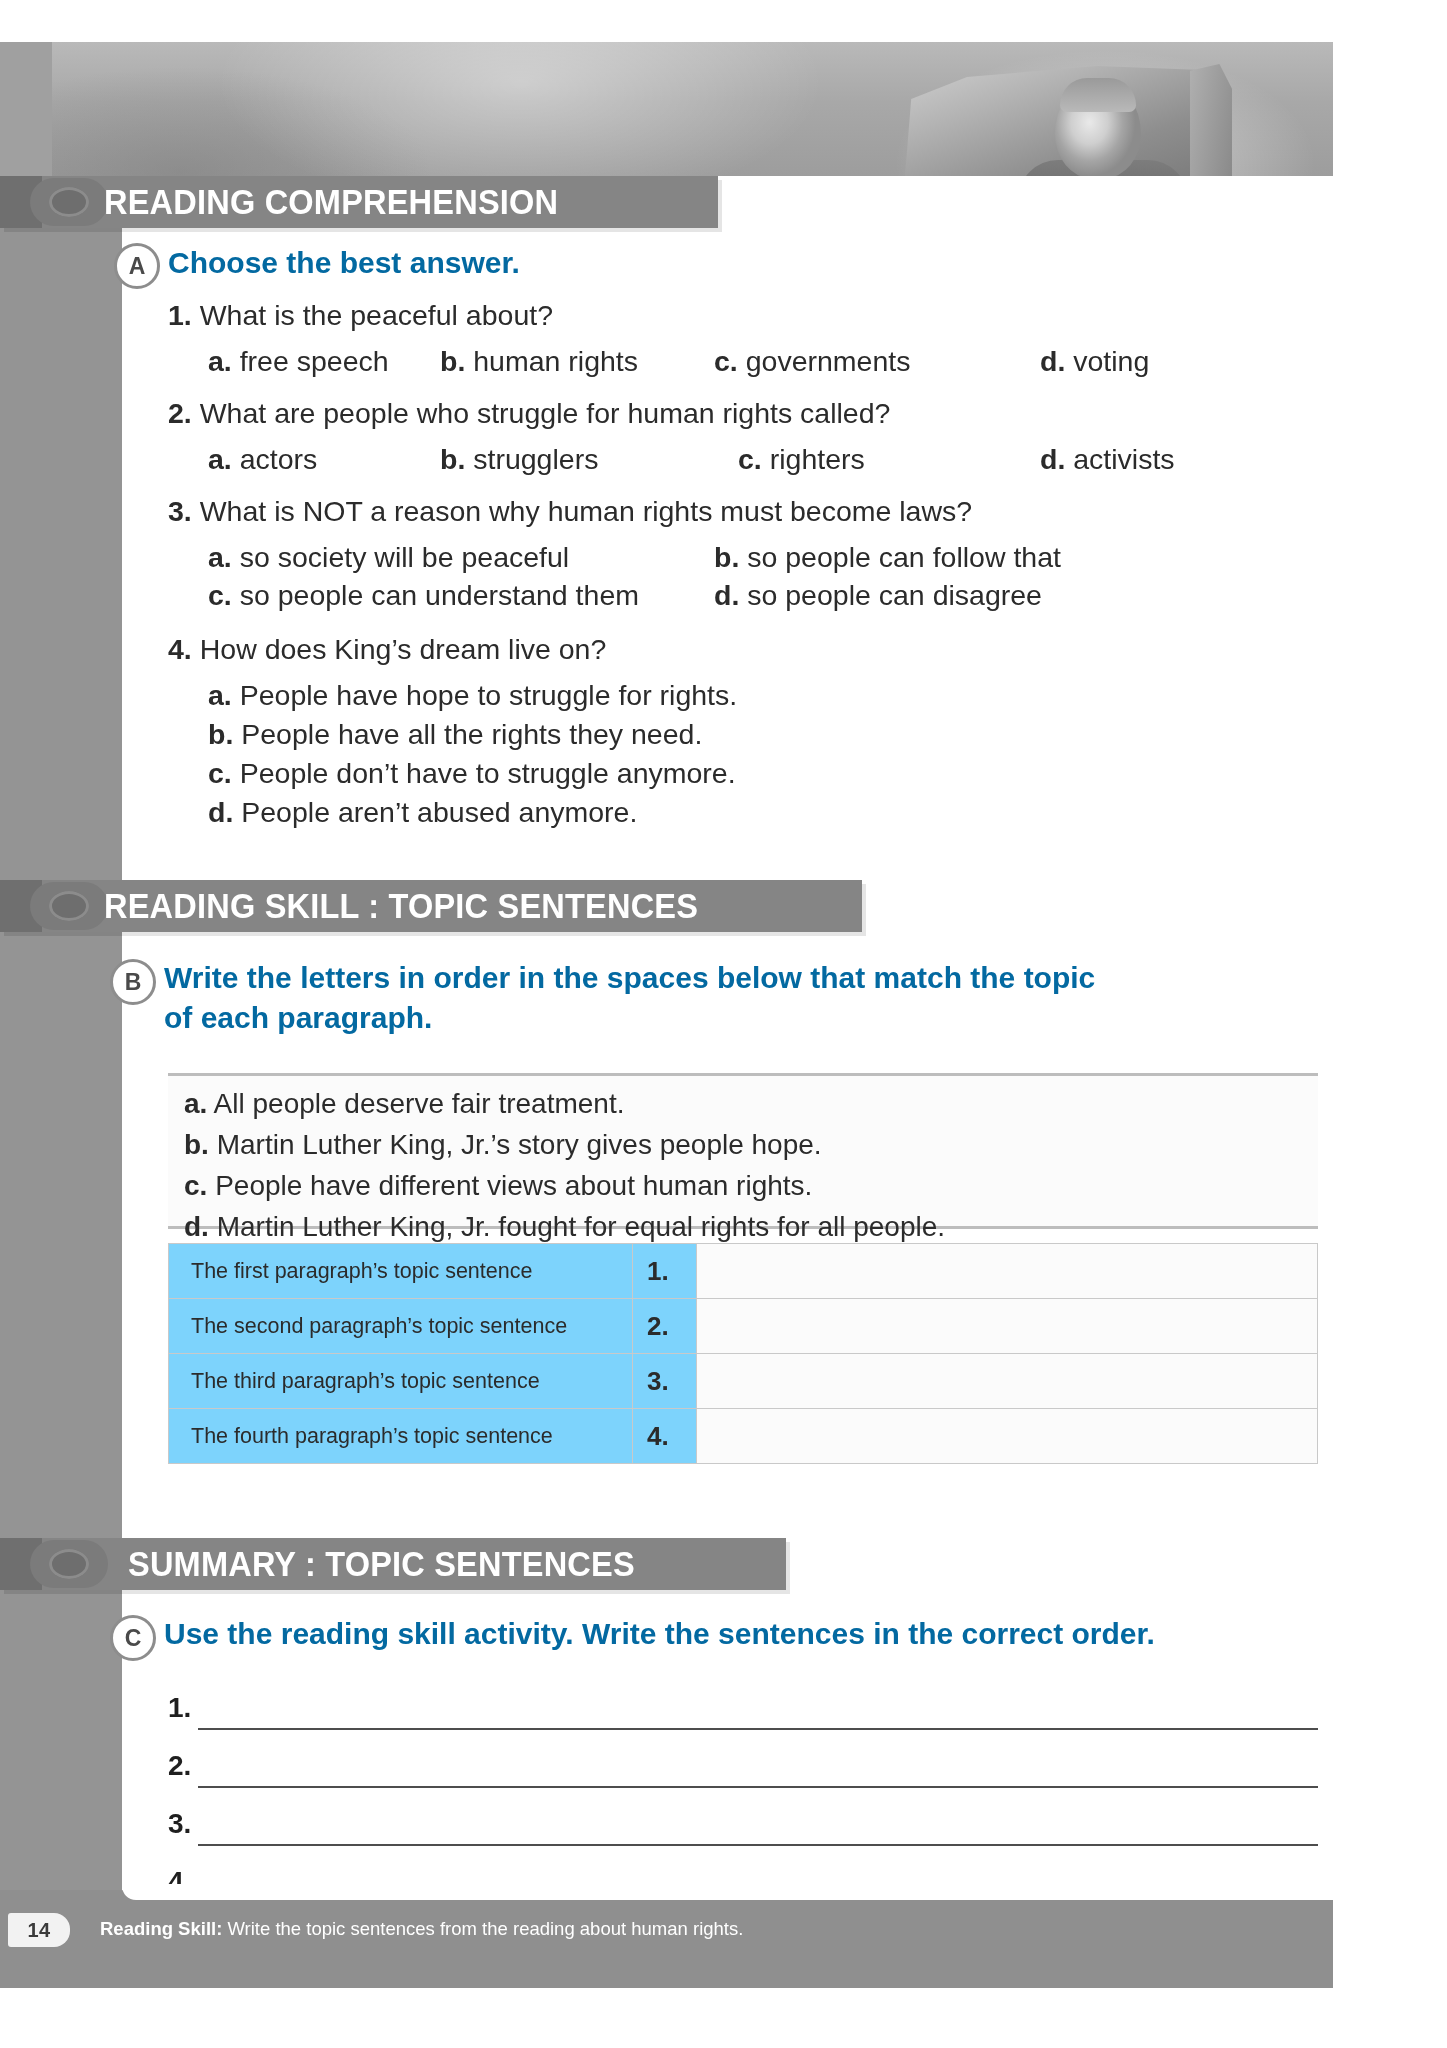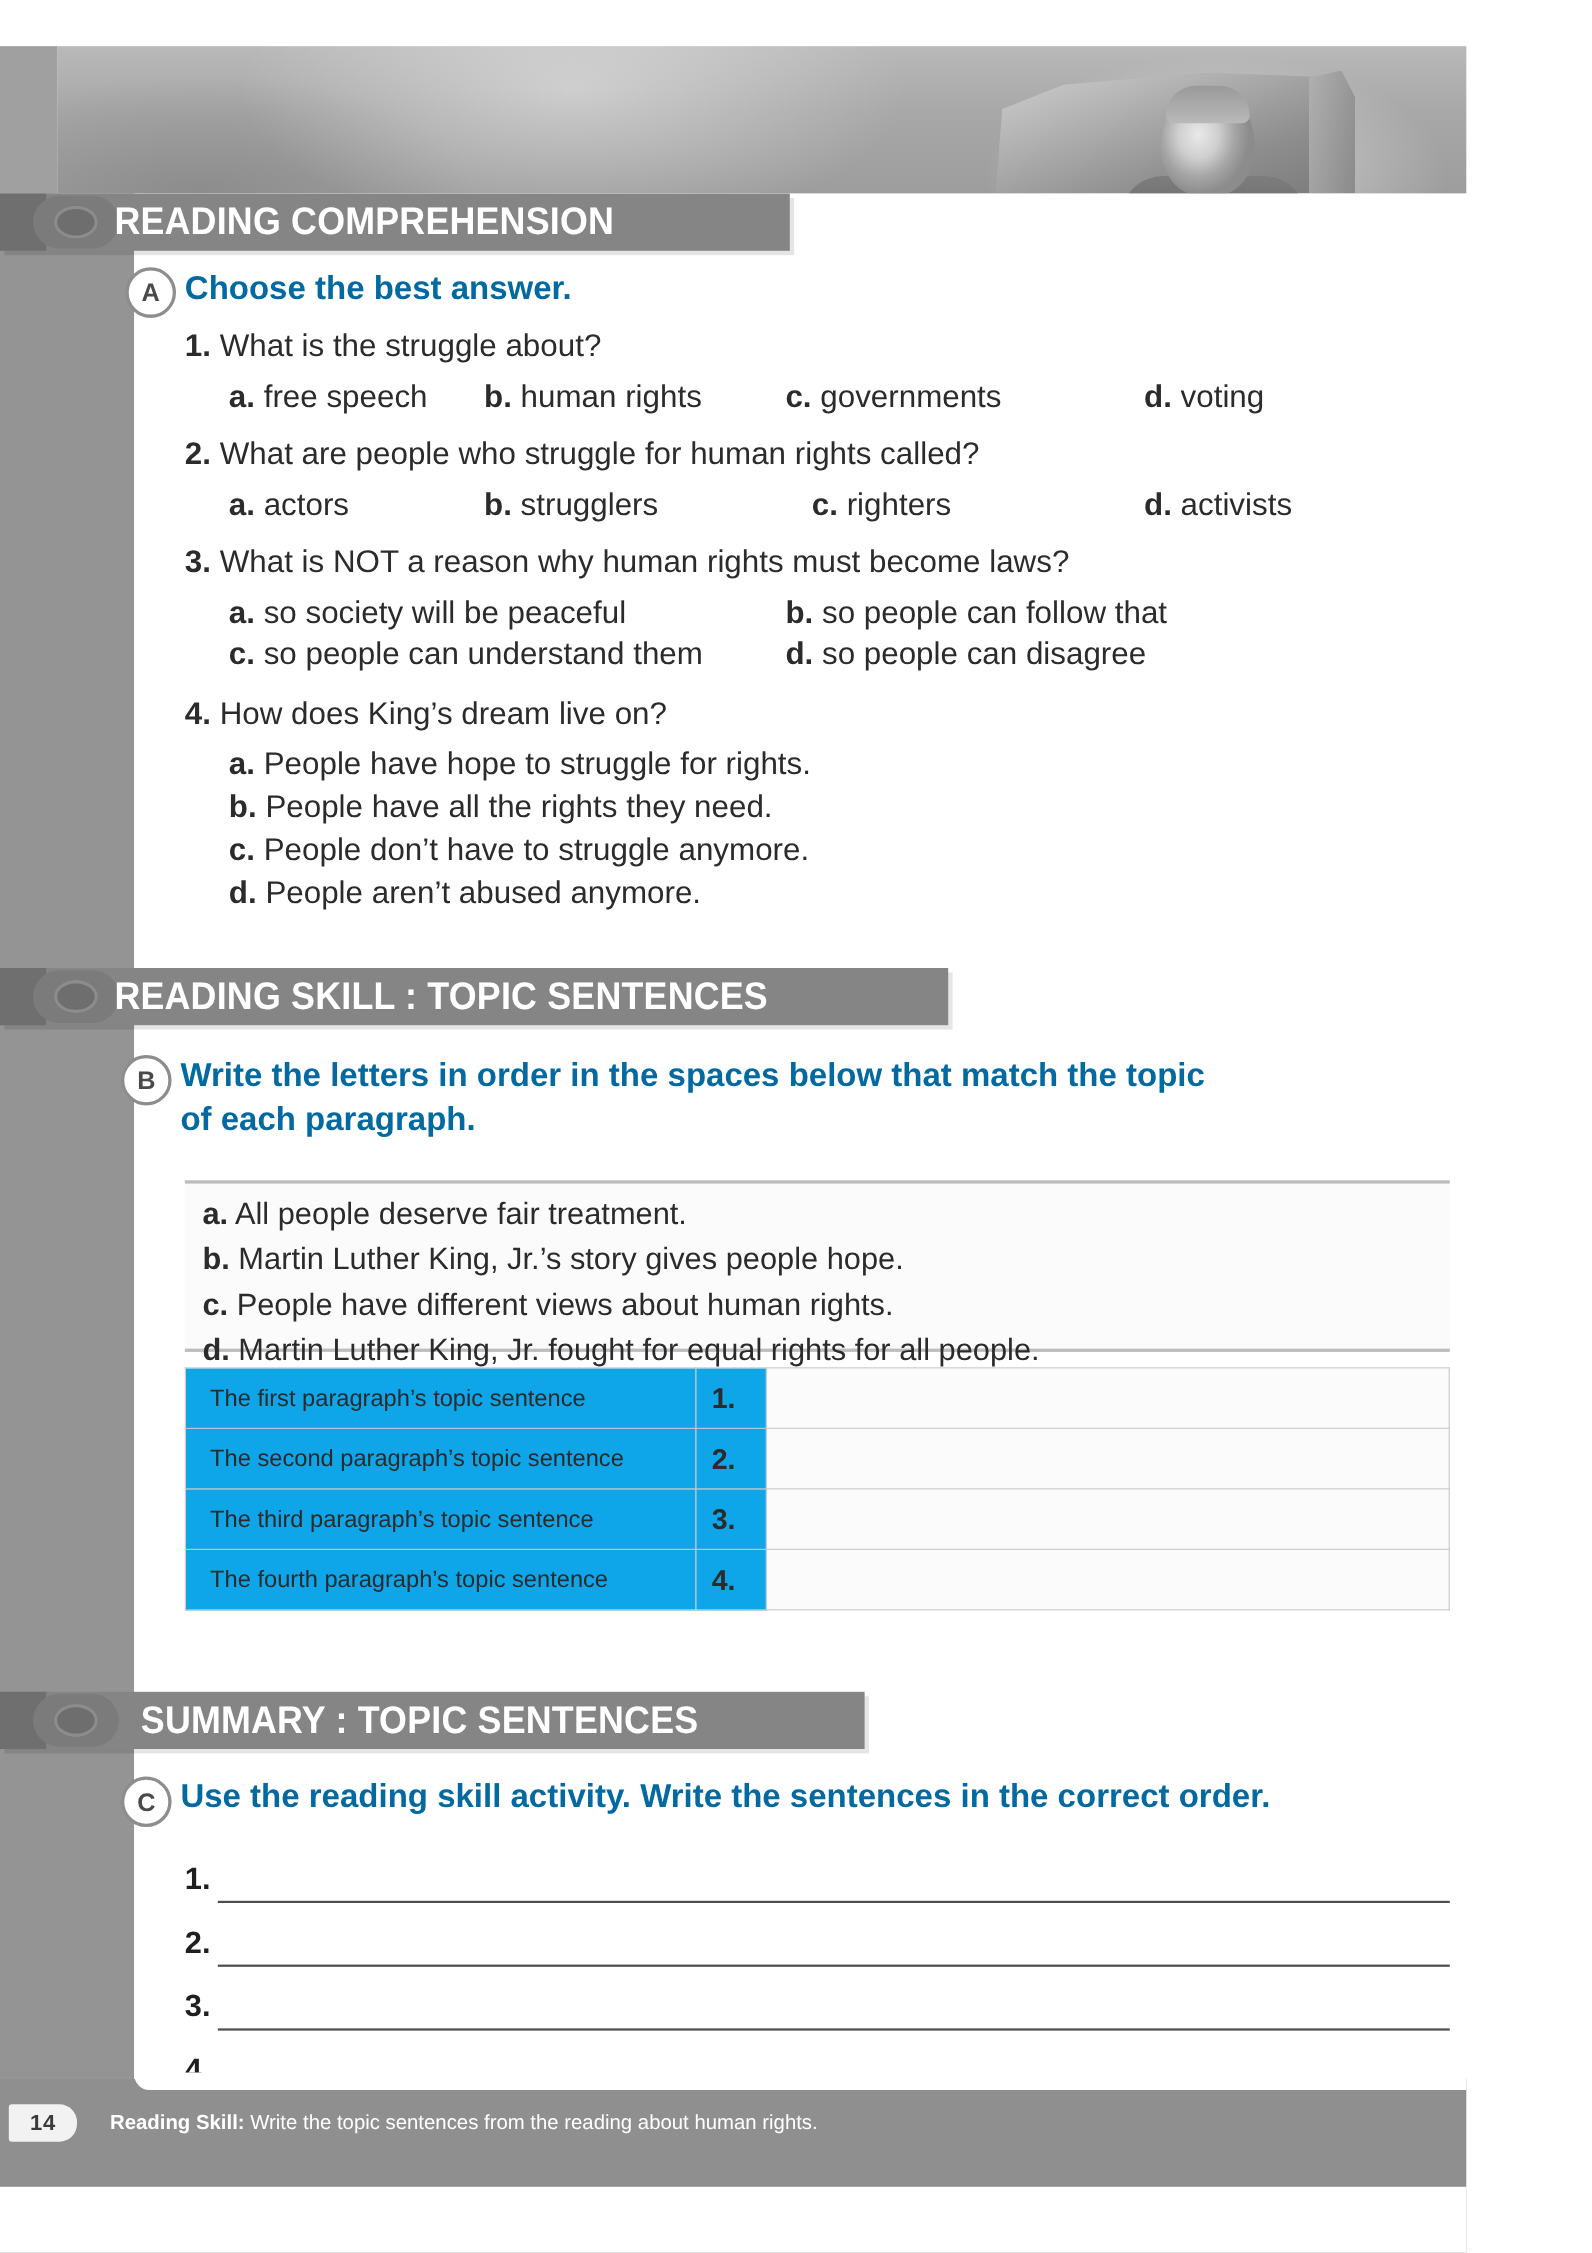--- a/index.html
+++ b/index.html
@@ -156,21 +156,21 @@
   }
   .choice .ltr{font-weight:bold;}
 
   
   .tbl{
     position:absolute;left:168px;top:1243px;width:1150px;
     border-collapse:collapse;
   }
   .tbl td{
     border:1px solid #c9c9c9;
-    background:#0ea5e9;
+    background:#7dd3fc;
     height:52px;
     color:#2b2b2b;
   }
   .tbl td.lbl{
     width:440px;font-size:21.5px;padding-left:22px;white-space:nowrap;
   }
   .tbl td.n{
     width:48px;font-size:26px;font-weight:bold;padding-left:14px;
   }
   .tbl td.blank{background:#fbfbfb;}
@@ -210,21 +210,21 @@
         <div class="knob"></div>
       </div>
     <div class="sec-title">READING COMPREHENSION</div>
   </div>
 
   <div class="badge" style="left:114px;top:243px;">A</div>
   <div class="instr" style="left:168px;top:245px;">Choose the best answer.</div>
 
   <div class="q" style="left:168px;top:299px;">
     <span class="num">1.</span>
-    <span>What is the struggle about?</span>
+    <span>What is the peaceful about?</span>
   </div>
   <div class="opt" style="left:208px;top:345px;">
     <span class="ltr">a.</span>
     <span>free speech</span>
   </div>
   <div class="opt" style="left:440px;top:345px;">
     <span class="ltr">b.</span>
     <span>human rights</span>
   </div>
   <div class="opt" style="left:714px;top:345px;">

